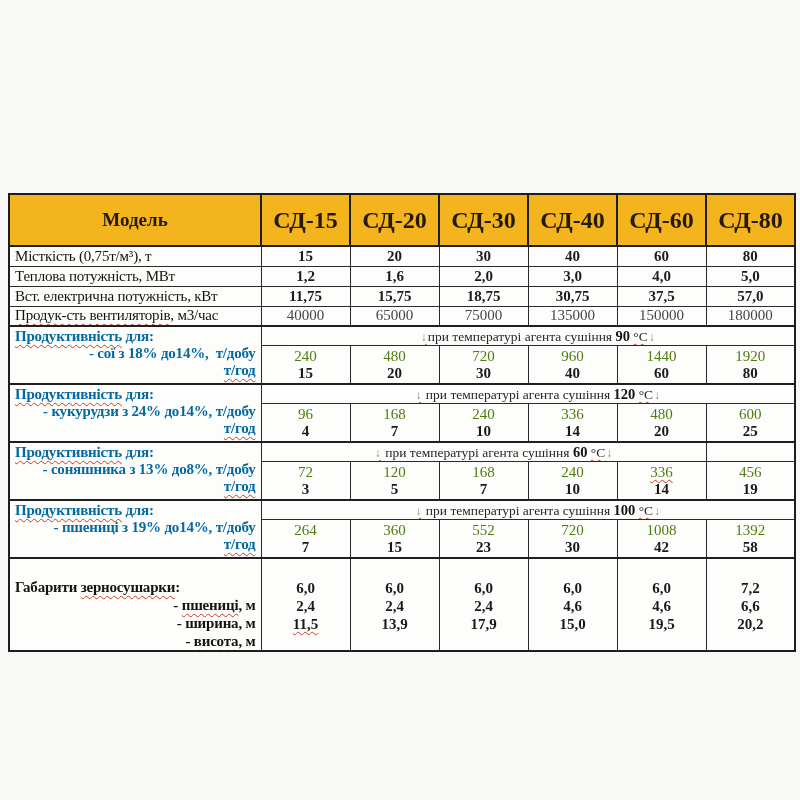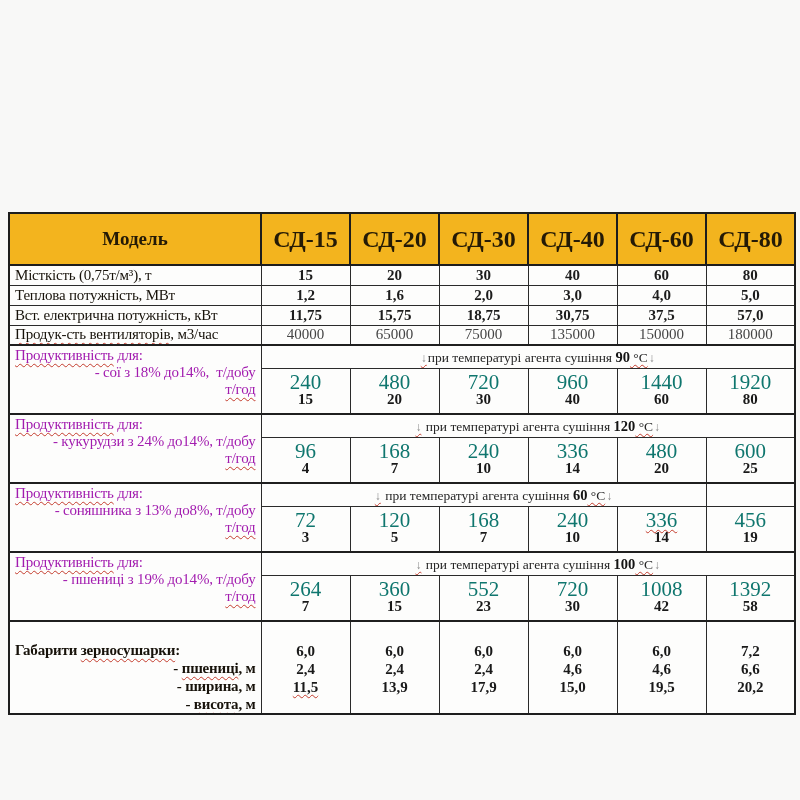--- a/index.html
+++ b/index.html
@@ -1,35 +1,35 @@
 <!DOCTYPE html>
 <html><head>
 <meta charset="utf-8">
 <style>
   html,body{margin:0;padding:0;width:800px;height:800px;background:#f8f8f7;overflow:hidden;
     font-family:"Liberation Serif","DejaVu Serif",serif;}
-  .table-wrap{position:absolute;left:8px;top:212px;width:694px;}
+  .table-wrap{position:absolute;left:8px;top:193px;width:694px;}
   table{border-collapse:collapse;table-layout:fixed;width:786px;background:#fdfdfc;border:2px solid #1d1d1d;}
   th,td{border:1px solid #2a2a2a;padding:0;overflow:hidden;}
   th{border:2px solid #1d1d1d;background:#F3B41E;height:50px;vertical-align:middle;text-align:center;
      font-weight:bold;font-size:24px;color:#241a06;}
   th.model-h{font-size:19px;}
   tr.sr{height:20px;}
   td.lbl{font-weight:normal;font-size:15px;color:#17120a;padding-left:5px;letter-spacing:-0.2px;white-space:nowrap;}
   td.v{text-align:center;font-weight:bold;font-size:15px;color:#1c1c1c;}
   td.rv{text-align:center;font-weight:normal;font-size:15px;color:#454545;}
   tr.sec-top td{border-top:2px solid #1f1f1f;}
-  td.seclbl{vertical-align:top;font-weight:normal;font-size:15px;color:#a21caf;letter-spacing:-0.2px;padding:1px 0 15px 0;}
+  td.seclbl{vertical-align:top;font-weight:bold;font-size:15px;color:#0369a1;letter-spacing:-0.2px;padding:1px 0 4px 0;}
   td.seclbl .t1{text-align:left;padding-left:5px;line-height:17px;white-space:nowrap;}
   td.seclbl .t2,td.seclbl .t3{text-align:right;padding-right:5px;line-height:17px;white-space:nowrap;}
   td.temp{height:17px;text-align:center;font-size:13.5px;color:#262626;vertical-align:middle;white-space:nowrap;padding-left:20px;}
   td.temp b{font-size:14.5px;color:#141414;}
   tr.vals{height:35px;}
   td.val{text-align:center;vertical-align:middle;}
-  .day{line-height:17px;font-size:21px;color:#0f766e;text-align:center;}
+  .day{line-height:17px;font-size:15px;color:#4d7c0f;text-align:center;}
   .hour{line-height:17px;font-size:15px;font-weight:bold;color:#191919;}
   tr.dims{height:74px;}
   tr.dims td{border-top:2px solid #1f1f1f;}
   td.dimlbl{vertical-align:top;font-weight:bold;font-size:15px;color:#17120a;letter-spacing:-0.2px;padding-top:19px;}
   td.dimlbl .t1{text-align:left;padding-left:5px;line-height:18px;white-space:nowrap;}
   td.dimlbl .r{text-align:right;padding-right:5px;line-height:18px;white-space:nowrap;}
   td.dimval{vertical-align:top;text-align:center;padding-top:20px;}
   td.dimval div{line-height:18px;font-size:15px;font-weight:bold;color:#191919;}
   .sq{text-decoration-line:underline;text-decoration-style:wavy;text-decoration-color:#c43d2e;
       text-decoration-thickness:1px;text-underline-offset:3px;}

